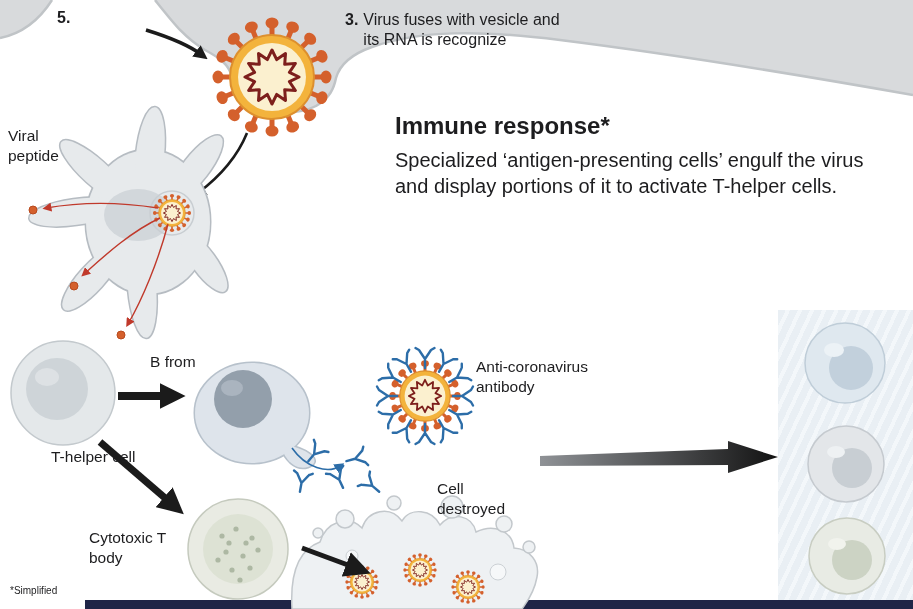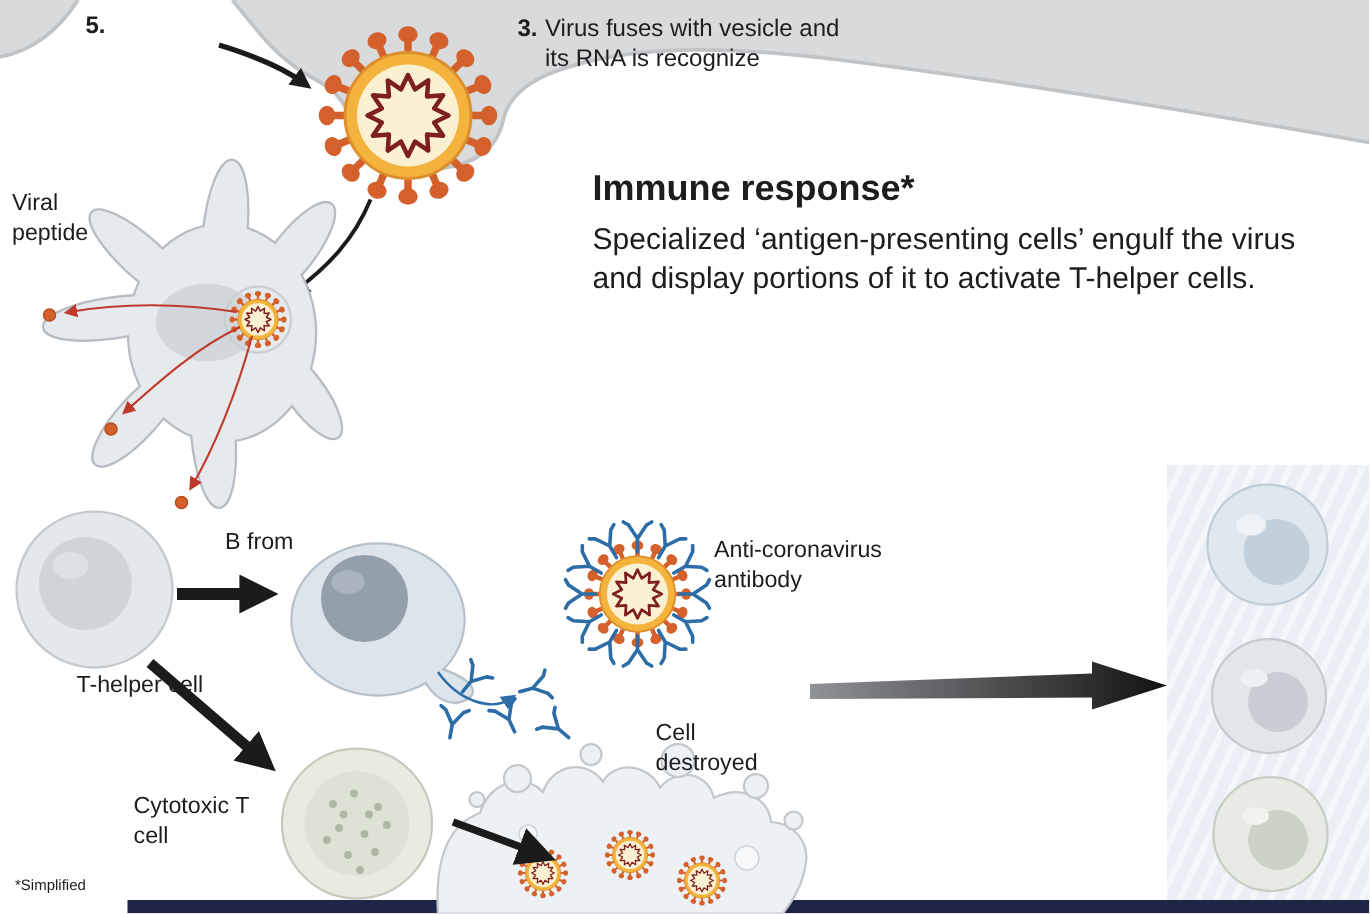--- a/index.html
+++ b/index.html
@@ -239,18 +239,18 @@
   </div>
 
   <div class="label" style="left:150px;top:352px;">B from</div>
 
   <div class="label" style="left:19px;top:447px;margin-left:32px;">T-helper cell</div>
 
   <div class="label" style="left:476px;top:357px;width:132px;">Anti-coronavirus antibody</div>
 
   <div class="label" style="left:437px;top:479px;width:80px;">Cell destroyed</div>
 
-  <div class="label" style="left:89px;top:528px;width:80px;">Cytotoxic T cell</div>
+  <div class="label" style="left:89px;top:528px;width:80px;">Cytotoxic T body</div>
 
 
   <div class="footnote">*Simplified</div>
 
 </div>
 
 </body></html>

